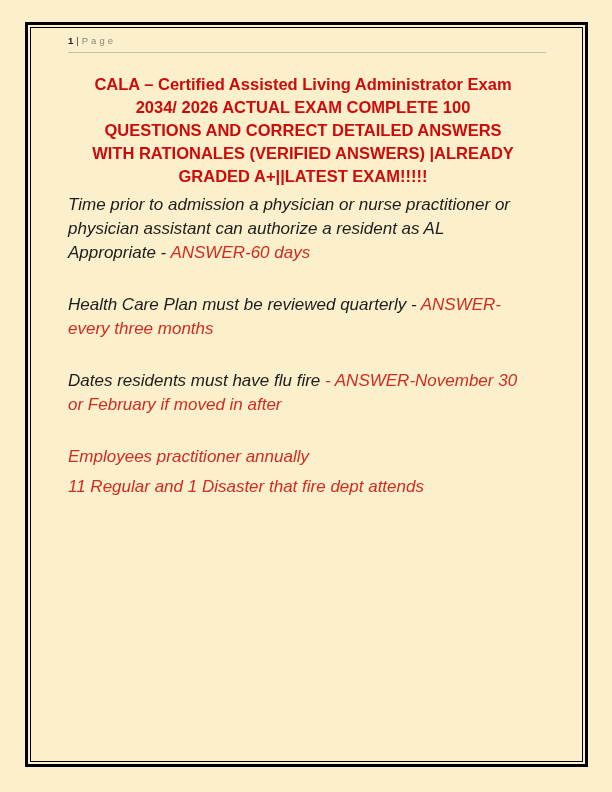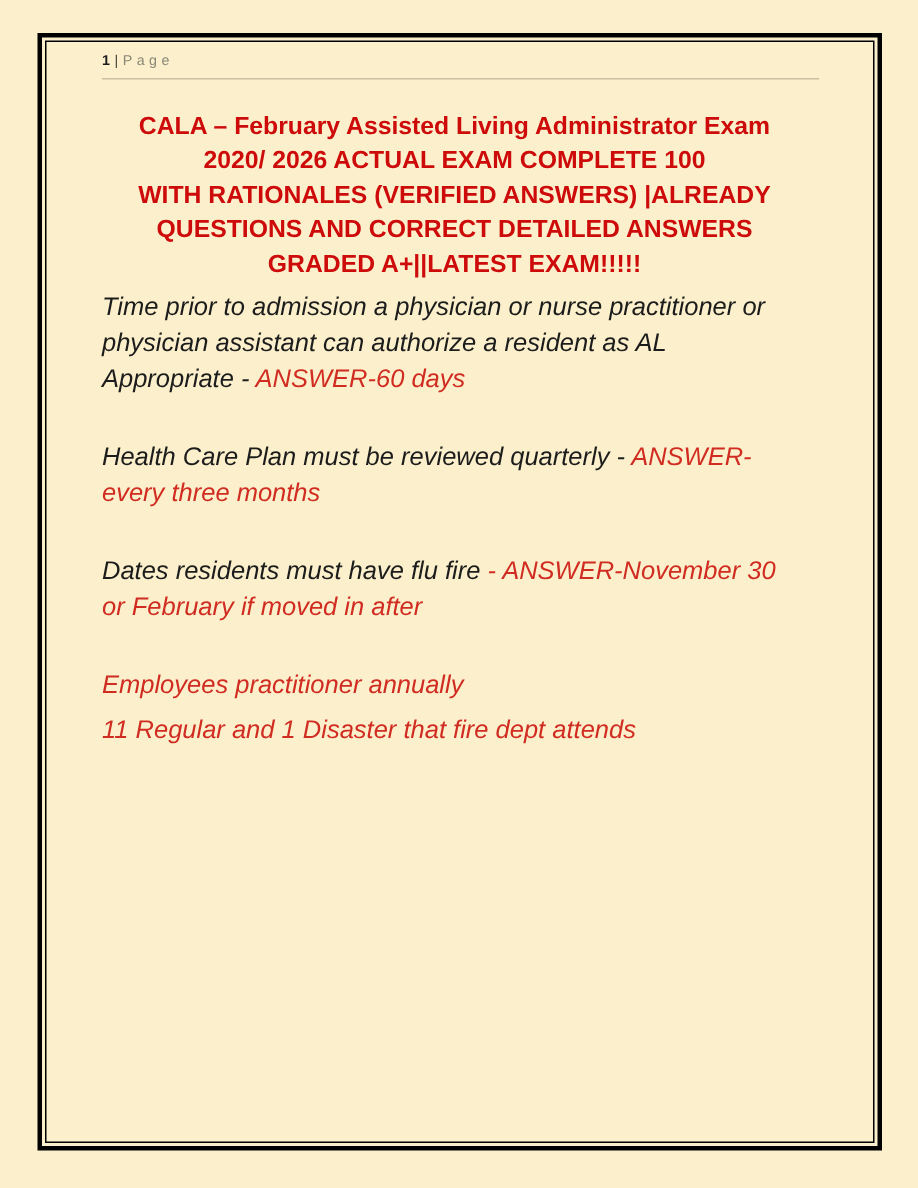--- a/index.html
+++ b/index.html
@@ -39,24 +39,24 @@
 <div class="page">
   <div class="frame">
     <div class="frame-inner">
       <div class="content">
 
         <div class="page-header">
           <span class="pg-num">1</span><span class="pg-sep">|</span><span class="pg-label">Page</span>
         </div>
 
         <div class="title">
-          <div class="title-line">CALA – February Assisted Living Administrator Exam</div>
-          <div class="title-line">2020/ 2026 ACTUAL EXAM COMPLETE 100</div>
+          <div class="title-line">CALA – Certified Assisted Living Administrator Exam</div>
+          <div class="title-line">2034/ 2026 ACTUAL EXAM COMPLETE 100</div>
+          <div class="title-line">QUESTIONS AND CORRECT DETAILED ANSWERS</div>
           <div class="title-line">WITH RATIONALES (VERIFIED ANSWERS) |ALREADY</div>
-          <div class="title-line">QUESTIONS AND CORRECT DETAILED ANSWERS</div>
           <div class="title-line">GRADED A+||LATEST EXAM!!!!!</div>
         </div>
 
         <div class="qa-list">
 
           <div class="qa">
             <p><span class="question">Time prior to admission a physician or nurse practitioner or physician assistant can authorize a resident as AL Appropriate - </span><span class="answer">ANSWER-60 days</span></p>
           </div>
 
           <div class="qa">

